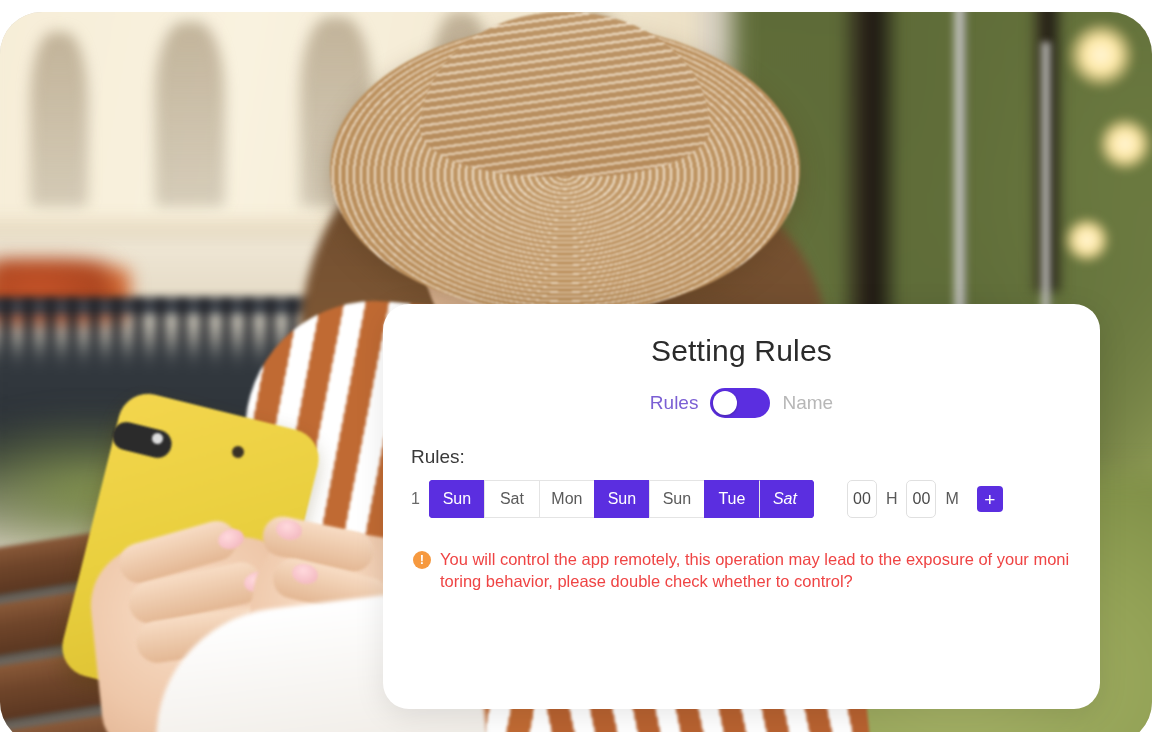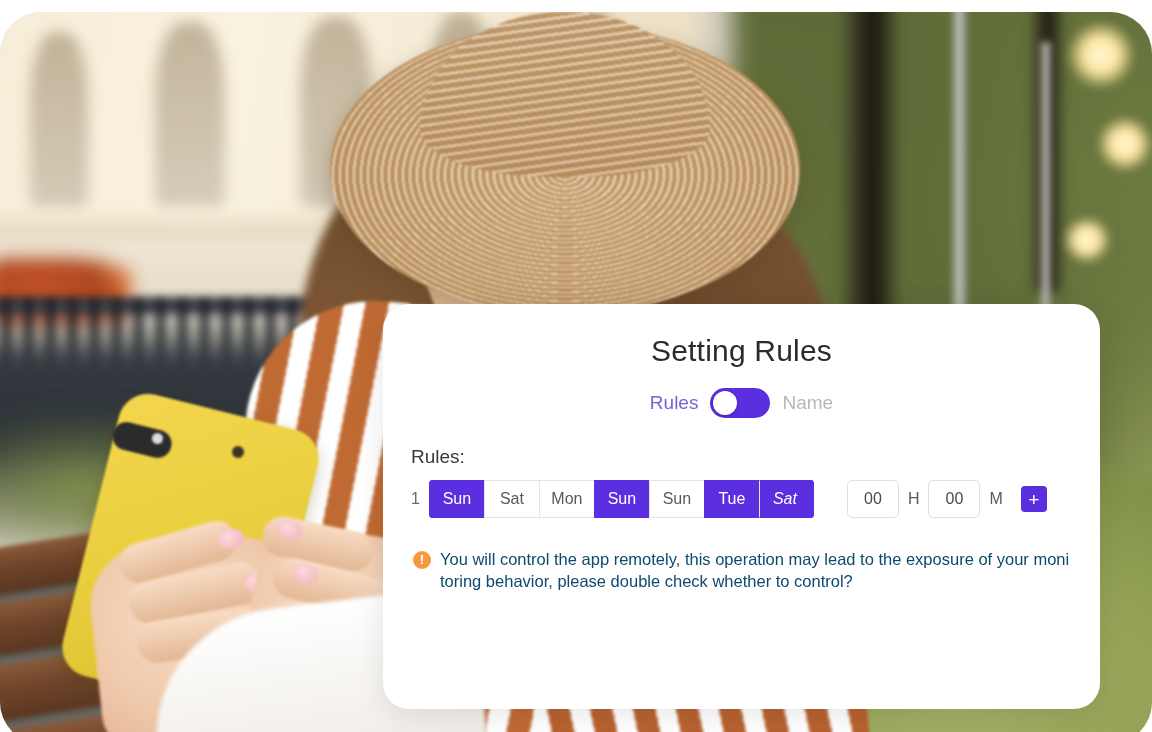--- a/index.html
+++ b/index.html
@@ -493,21 +493,21 @@
     text-align: center;
   }
   .day.on + .day { border-left-color: #e4e4e4; }
 
   .time-group {
     display: flex;
     align-items: center;
     margin-left: 33px;
   }
   .time-box {
-    width: 52px;
+    width: 30px;
     height: 38px;
     box-sizing: border-box;
     border: 1px solid #e0e0e0;
     border-radius: 5px;
     background: #fff;
     text-align: center;
     font-size: 16px;
     color: #4a4a4a;
     font-family: "Liberation Sans", sans-serif;
     outline: none;
@@ -551,21 +551,21 @@
     color: #ffffff;
     font-size: 13px;
     font-weight: bold;
     line-height: 18px;
     text-align: center;
     margin-top: 3px;
   }
   .warn-text {
     font-size: 16.5px;
     line-height: 1.35;
-    color: #0c4a6e;
+    color: #ef4444;
     width: 655px;
     word-break: break-all;
   }
 </style>
 </head>
 <body>
 
 <div class="screen">
 
   <div class="photo">

